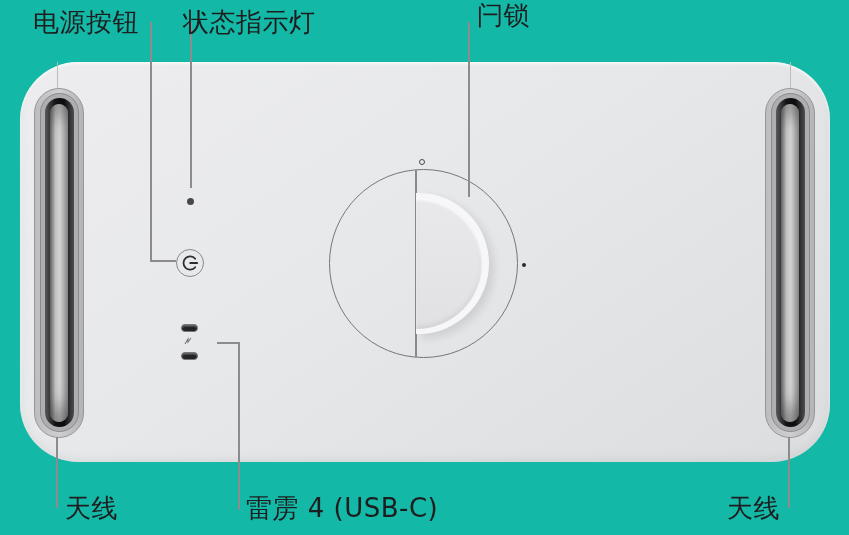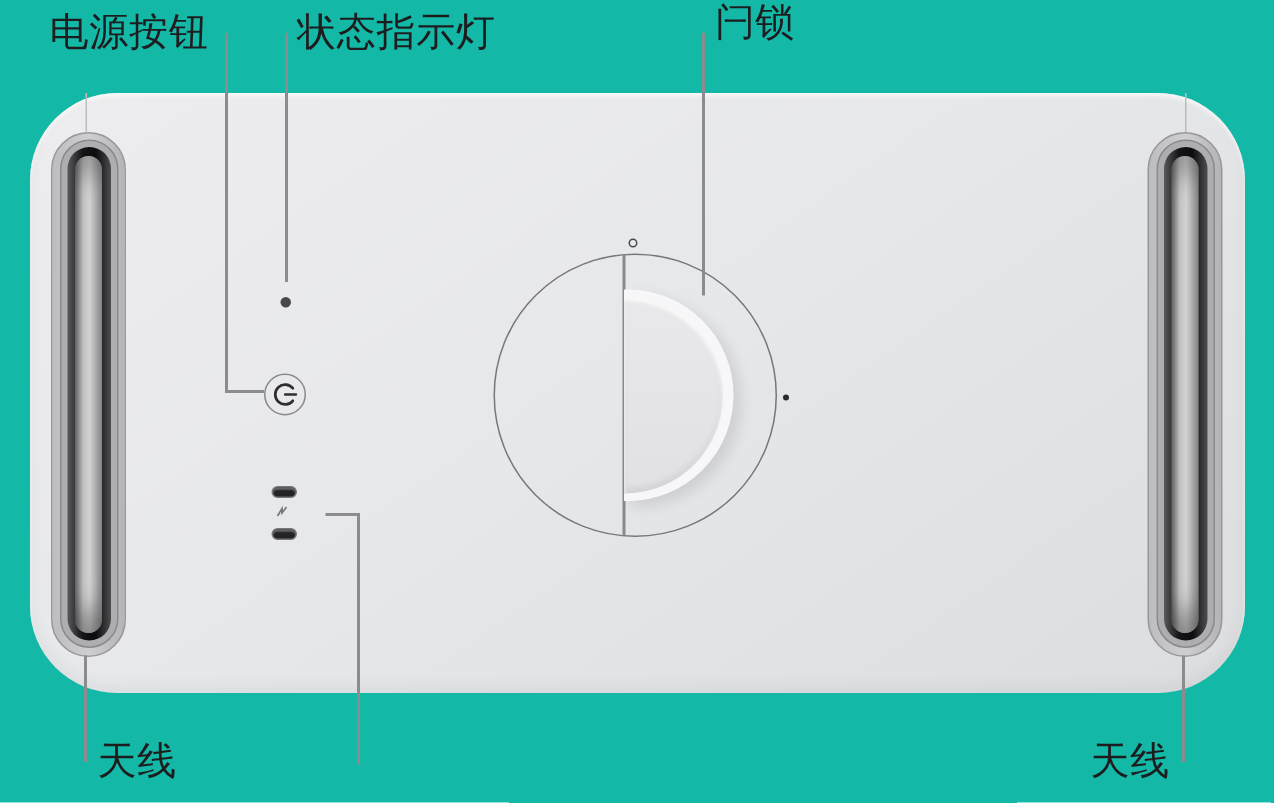--- a/index.html
+++ b/index.html
@@ -106,18 +106,19 @@
   <div class="leader" style="left:150px;top:22px;width:2px;height:240px;"></div>
   <div class="leader" style="left:150px;top:260px;width:26px;height:2px;"></div>
   <div class="leader" style="left:190px;top:22px;width:2px;height:166px;"></div>
   <div class="leader" style="left:468px;top:22px;width:2px;height:175px;"></div>
   <div class="leader" style="left:56px;top:437px;width:2px;height:71px;"></div>
   <div class="leader" style="left:217px;top:342px;width:23px;height:2px;"></div>
   <div class="leader" style="left:238px;top:342px;width:2px;height:168px;"></div>
   <div class="leader" style="left:788px;top:437px;width:2px;height:71px;"></div>
 
   <div class="callout" style="left:33px;top:8px;">电源按钮</div>
-  <div class="callout" style="left:198px;top:8px;">状态指示灯</div>
+  <div class="callout" style="left:183px;top:8px;">状态指示灯</div>
   <div class="callout" style="left:477px;top:1px;">闩锁</div>
   <div class="callout" style="left:65px;top:494px;">天线</div>
+  <div class="callout" style="left:246px;top:494px;">雷雳 4 (USB-C)</div>
   <div class="callout" style="left:727px;top:494px;">天线</div>
 
 </div>
 
 </body></html>

